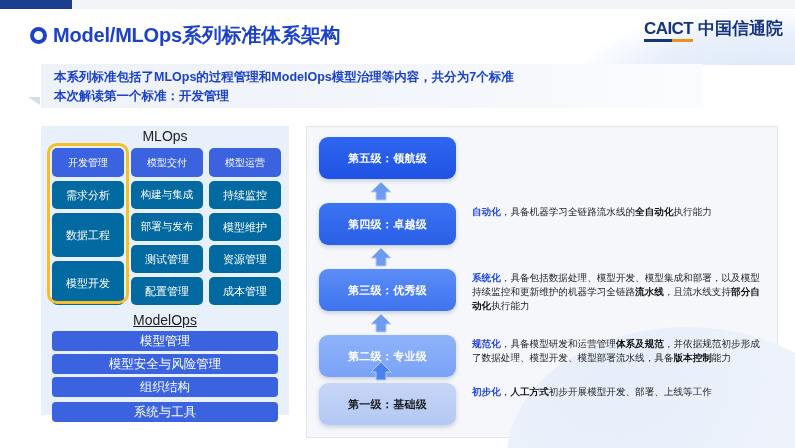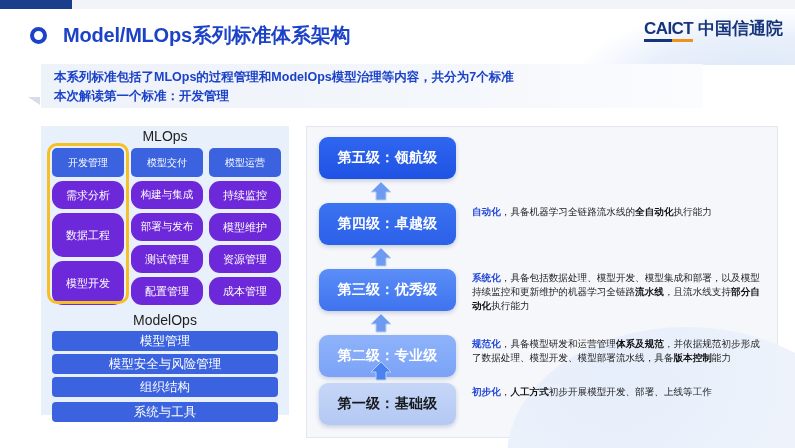--- a/index.html
+++ b/index.html
@@ -23,21 +23,21 @@
 
   
   #header-arc {
     position:absolute; right:0; top:9px; width:220px; height:56px;
     background:radial-gradient(ellipse at 85% 130%, #dbe6f7 0%, #e9f0fb 45%, #ffffff 72%);
     pointer-events:none;
   }
 
   
   #title-row {
-    position:absolute; left:30px; top:22px; display:flex; align-items:center; gap:16px;
+    position:absolute; left:30px; top:22px; display:flex; align-items:center; gap:6px;
   }
   #ring-icon { width:17px; height:17px; border:4px solid #1b42c8; border-radius:50%; }
   #page-title {
     font-size:20px; font-weight:bold; color:#1b42c8; letter-spacing:-0.2px;
     white-space:nowrap;
   }
 
   
   #logo-block { position:absolute; right:12px; top:20px; display:flex; align-items:baseline; gap:5px; }
   #logo-caict-wrap { display:flex; flex-direction:column;text-align:center; }
@@ -75,36 +75,36 @@
   .ml-heading {
     position:absolute; left:0; top:2px; width:248px; text-align:center;
     font-size:14px; color:#1f1f1f;
   }
   .mo-wrap {
     position:absolute; left:0; top:183px; width:248px; height:106px;
     background:#e8f1fb;
   }
   .mo-heading {
     position:absolute; left:0; top:186px; width:248px; text-align:center;
-    font-size:14px; color:#1f1f1f;
+    font-size:14px; color:#1f1f1f;text-decoration:underline;
   }
 
   .col { position:absolute; top:22px; width:72px; }
   .col-0 { left:11px; }
   .col-1 { left:90px; }
   .col-2 { left:168px; }
 
   .col-head {
     height:29px; border-radius:5px; background:#3b63df;
     display:flex; align-items:center; justify-content:center;
     color:#ffffff; font-size:10px; font-weight:normal;
   }
   .col-items { margin-top:4px; display:flex; flex-direction:column; gap:4px; }
   .col-item {
-    height:28px; border-radius:11px; background:#6d28d9;
+    height:28px; border-radius:5px; background:#0369a1;
     display:flex; align-items:center; justify-content:center; text-align:center;
     color:#ffffff; font-size:11px; line-height:1.1; padding:0 2px;
   }
   .col-item.two-line { font-size:10.5px; }
 
   #highlight-frame {
     position:absolute; left:6px; top:17px; width:82px; height:161px;
     border:3px solid #f5c027; border-radius:10px; pointer-events:none;
   }
 
@@ -127,21 +127,21 @@
     position:absolute; left:200px; top:200px; width:360px; height:260px;
     border-radius:50%;
     background:radial-gradient(ellipse at 30% 20%, #e6eefb 0%, #eef3fb 55%, rgba(245,247,251,0) 75%);
     pointer-events:none;
   }
 
   .level-row { position:absolute; left:12px; width:448px; display:flex; }
   .level-box {
     width:137px; border-radius:9px;
     display:flex; align-items:center; justify-content:center;
-    font-size:14px; font-weight:bold; letter-spacing:0.3px;
+    font-size:11px; font-weight:bold; letter-spacing:0.3px;
     box-shadow:0 2px 4px rgba(40,60,120,0.22);
     flex:0 0 137px;
   }
   .level-desc {
     margin-left:16px; flex:1; font-size:9.6px; line-height:1.45; color:#1e1e1e;
     padding-top:2px;
   }
   .level-desc .kw { color:#2347d6; font-weight:bold; }
   .level-desc .bd { font-weight:bold; color:#111111; }
 

